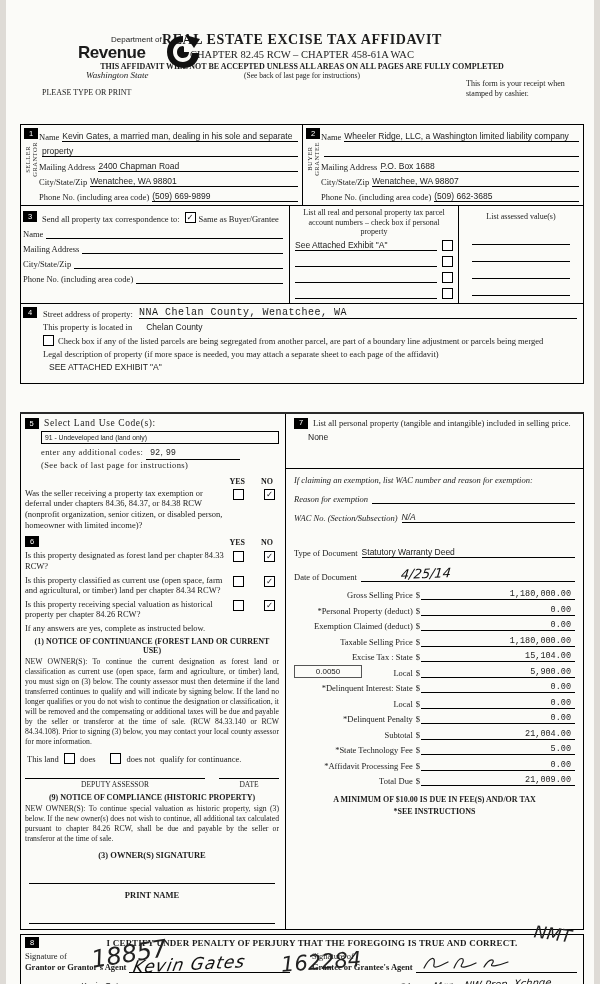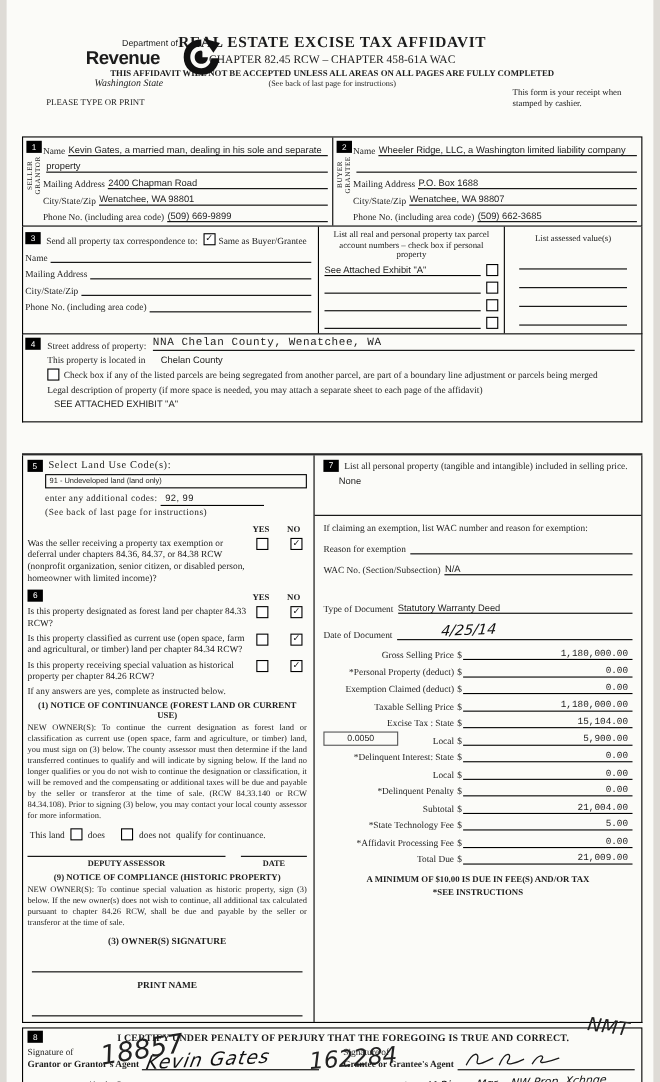--- a/index.html
+++ b/index.html
@@ -57,28 +57,28 @@
   .s5title{display:flex;align-items:center;gap:5px;font-size:9.5px;letter-spacing:0.6px;}
   .codebox{border:1px solid #000;font-family:"Liberation Sans",sans-serif;font-size:6.8px;padding:2px 3px;margin:2px 0 3px 16px;}
   .s5line{margin-left:16px;letter-spacing:0.4px;display:flex;height:13px;}
   .yn{display:flex;justify-content:flex-end;gap:16px;font-size:8px;font-weight:bold;margin:4px 6px 2px 0;}
   .qrow{display:flex;align-items:flex-start;margin-bottom:3px;}
   .qtxt{flex:1;line-height:1.25;padding-right:6px;}
   .qcbs{display:flex;gap:20px;margin-right:4px;padding-top:1px;}
   .para{font-size:7.7px;line-height:1.3;text-align:justify;margin:2px 0;}
   .ntitle{font-size:8px;font-weight:bold;text-align:center;margin-top:4px;}
   .landrow{display:flex;align-items:center;gap:5px;margin:6px 0 8px 2px;}
-  .sigrow{display:flex;gap:14px;margin-top:10px;font-weight:bold;}
+  .sigrow{display:flex;gap:14px;margin-top:10px;}
   .sigcell{flex:1;border-top:1px solid #000;text-align:center;font-size:7.5px;padding-top:1px;}
   .sigcell.date{flex:0 0 60px;}
   .csig{border-bottom:1px solid #000;height:15px;margin:8px 4px 1px 4px;}
   
   .s7head{display:flex;gap:5px;line-height:1.3;}
   .noneval{margin:3px 0 26px 14px;}
-  .claim{border-top:1px solid #000;margin:0 -8px;padding:6px 8px 0 8px;}
+  .claim{border-top:1px solid #000;margin:0 -8px;padding:6px 8px 0 8px;font-style:italic;}
   .wacline{display:flex;align-items:flex-end;height:15px;margin-top:4px;}
   .wacline .uv{flex:1;margin-left:4px;}
   .feerow{display:flex;align-items:flex-end;height:14.5px;margin-bottom:1px;}
   .feelabel{flex:1;text-align:right;white-space:nowrap;}
   .feeds{margin:0 1px 0 3px;}
   .feeval{width:150px;border-bottom:1px solid #000;text-align:right;font-family:Liberation Mono, monospace;padding-right:4px;flex:none;}
   .ratebox{border:1px solid #555;width:66px;text-align:center;font-family:"Liberation Sans",sans-serif;font-size:8px;padding:1px 0;margin-right:6px;flex:none;}
   .minnote{font-size:8px;font-weight:bold;text-align:center;margin-top:8px;line-height:1.4;}
   
   .hw{font-family:"DejaVu Sans",sans-serif;font-style:italic;display:inline-block;transform:rotate(-2deg) skewX(-8deg);color:#111;}

